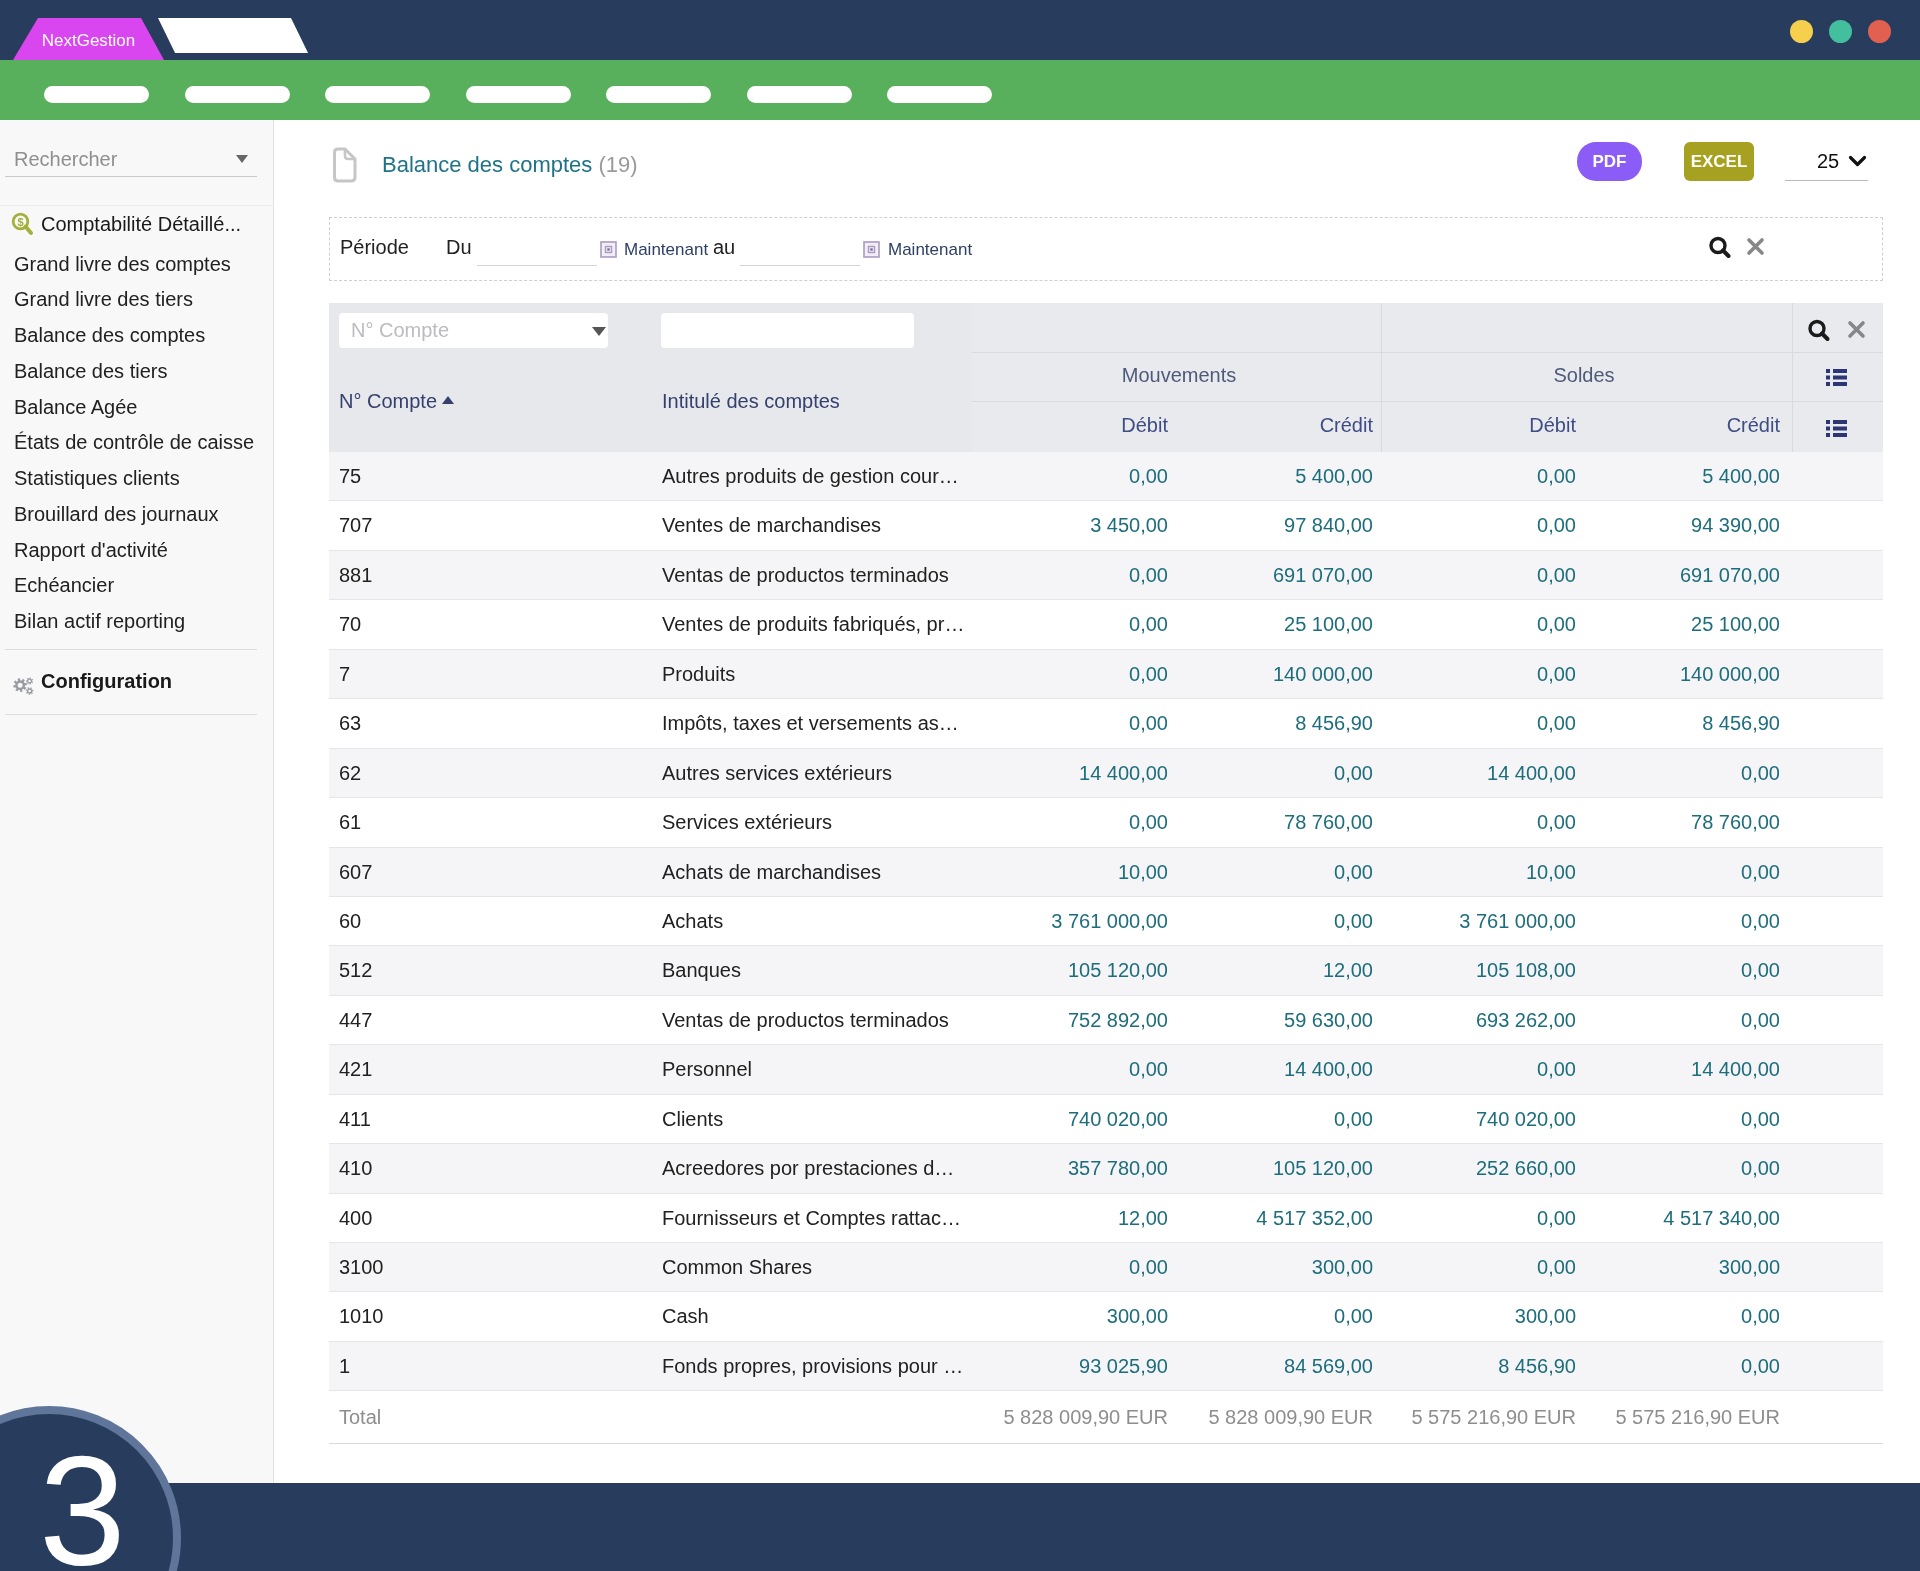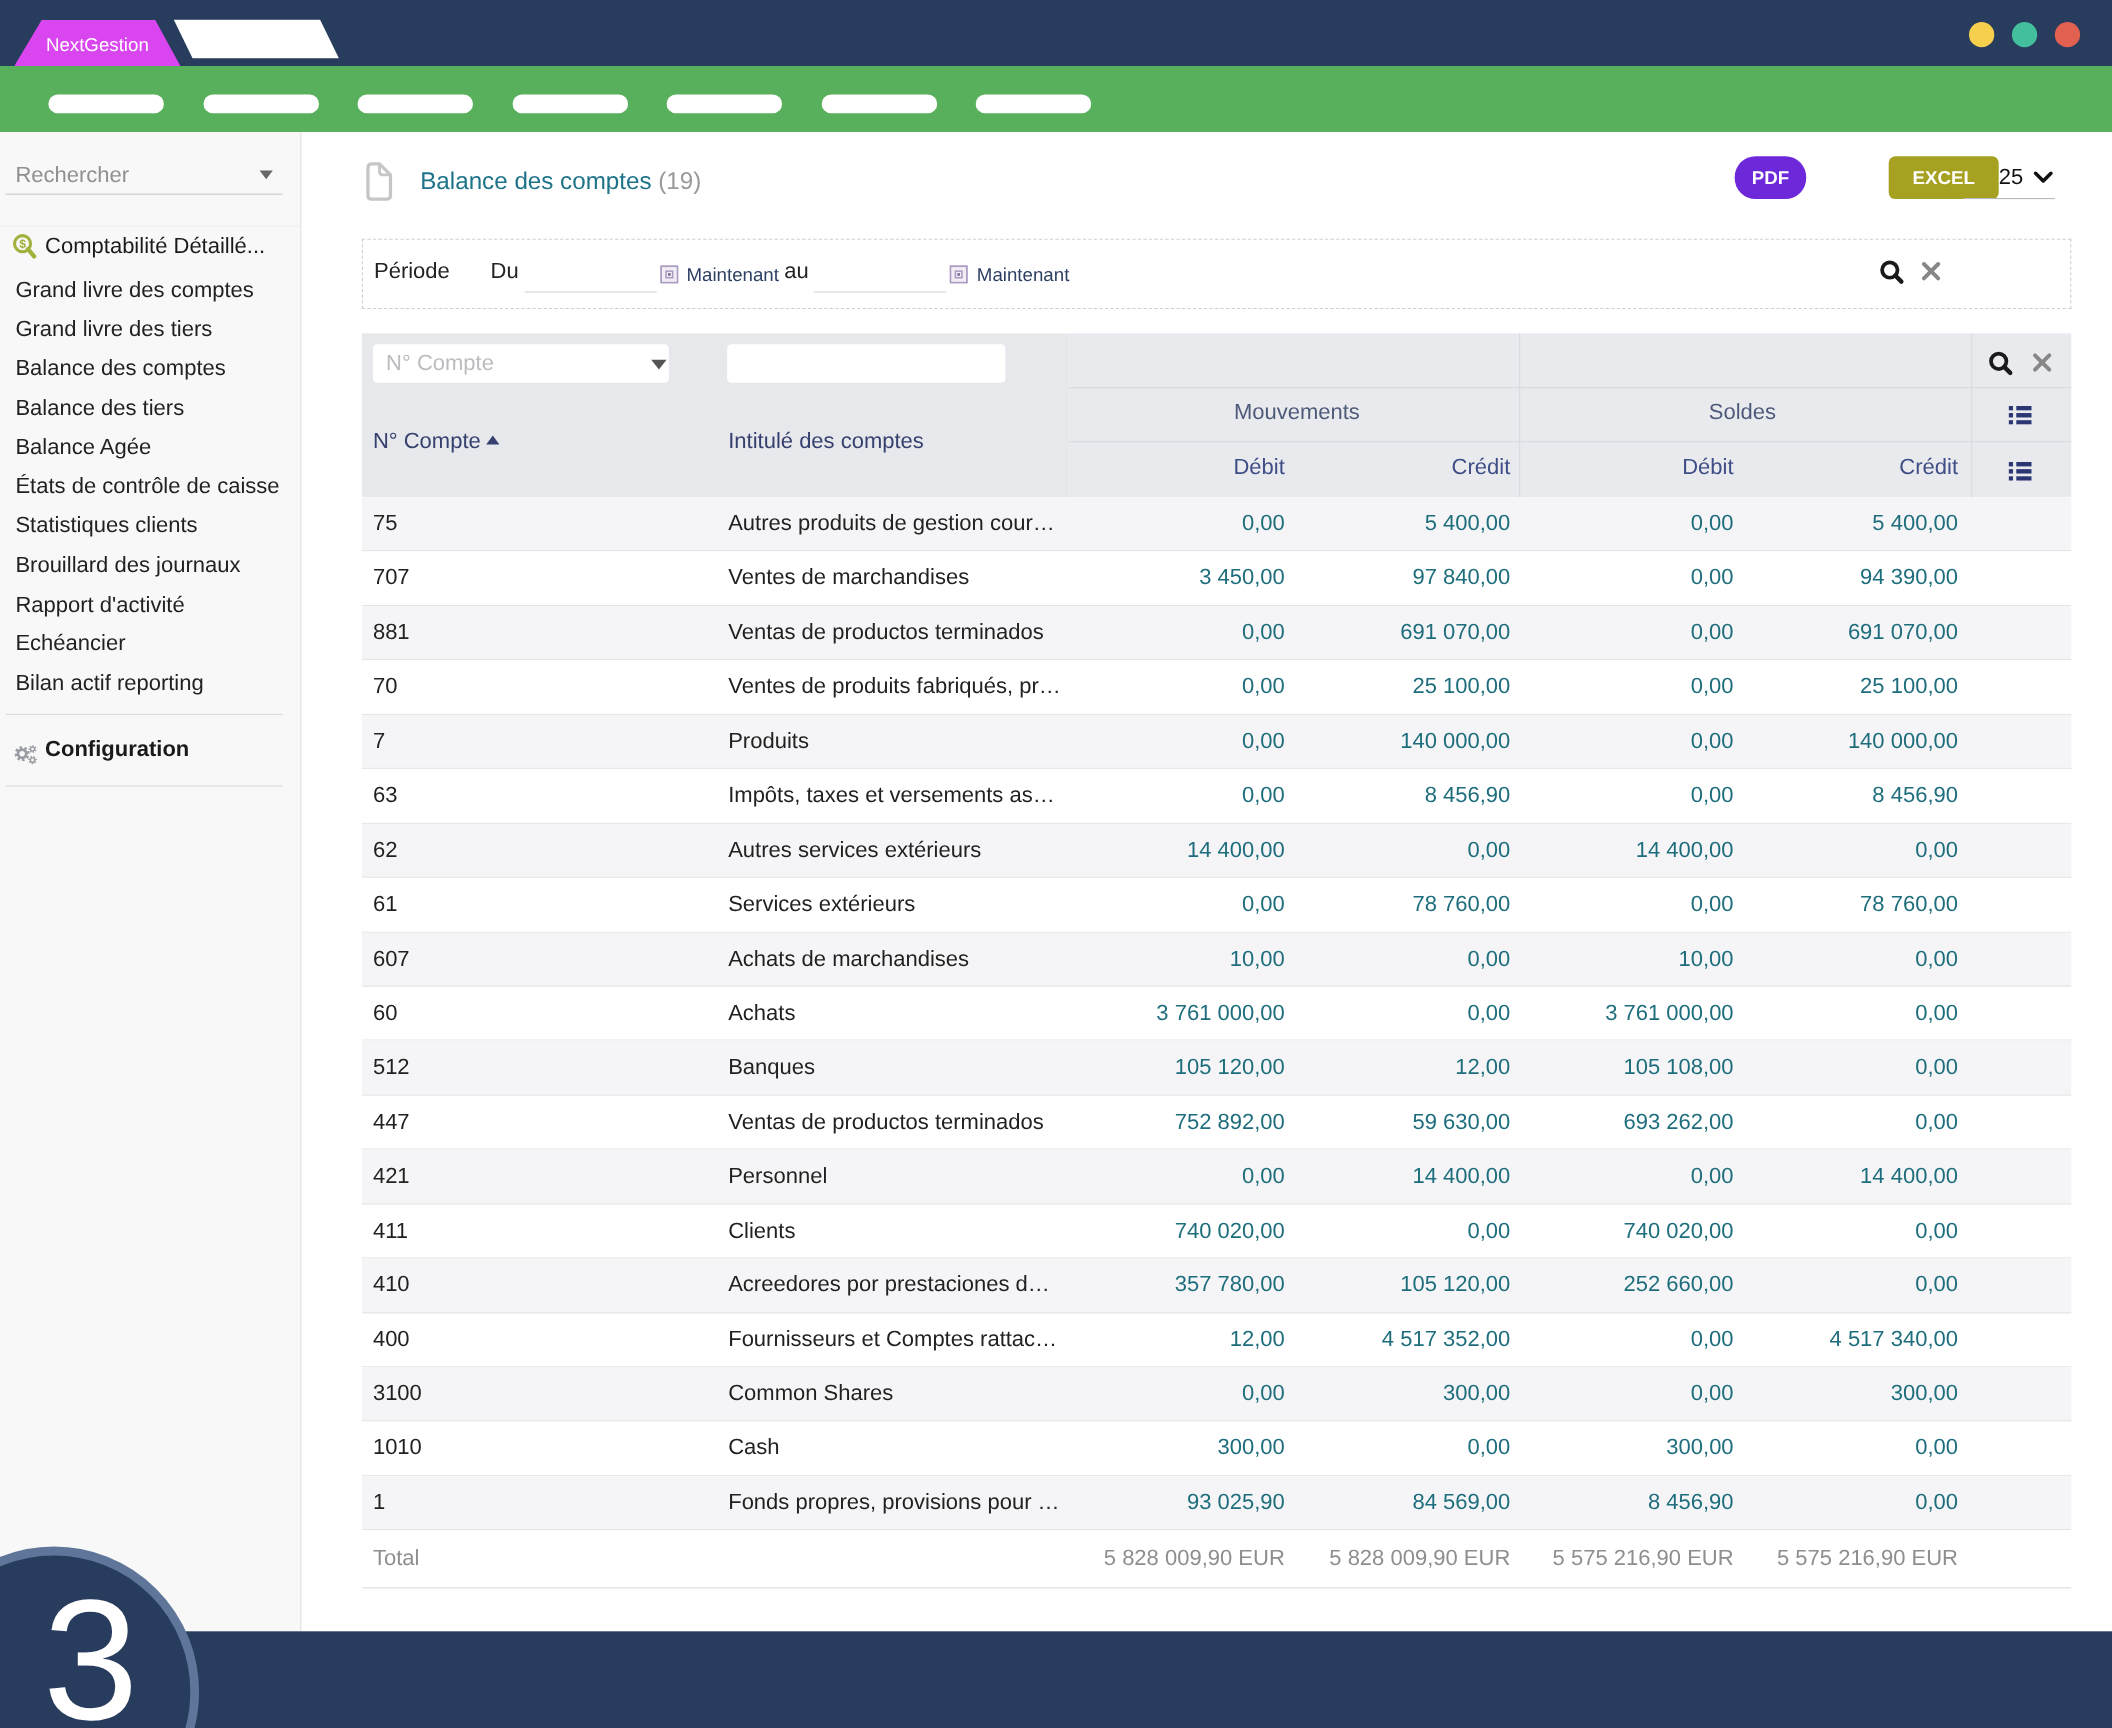--- a/index.html
+++ b/index.html
@@ -108,22 +108,22 @@
     <div class="side-item" style="top:550px;left:41px;font-weight:bold;color:#1a1a1a;">Configuration</div>
     <div class="divider" style="top:594px;"></div>
   </div>
 
   <svg class="abs" style="left:330px;top:147px;" width="27" height="36" viewBox="0 0 27 36">
     <path d="M21 34 H8 Q4.5 34 4.5 30.5 V5.5 Q4.5 2 8 2 H15 L25 12 V30.5 Q25 34 21 34 Z" fill="none" stroke="#c6c6c6" stroke-width="3" stroke-linejoin="round"></path>
     <path d="M15 2.5 V9 Q15 12 18 12 H24.5" fill="none" stroke="#c6c6c6" stroke-width="2.6"></path>
   </svg>
   <div class="abs" id="title">Balance des comptes <span class="count">(19)</span></div>
 
-  <div class="abs btn" style="left:1577px;width:65px;background:#6d28d9;border-radius:19px;">PDF</div>
-  <div class="abs btn" style="left:1684px;width:100px;background:#a7a122;margin-left:33px;">EXCEL</div>
+  <div class="abs btn" style="left:1577px;width:65px;background:#8b5cf6;border-radius:19px;">PDF</div>
+  <div class="abs btn" style="left:1684px;width:70px;background:#a7a122;">EXCEL</div>
   <div class="abs" style="left:1817px;top:150px;font-size:20px;color:#111;">25</div>
   <svg class="abs" style="left:1848px;top:155px;" width="19" height="13" viewBox="0 0 19 13">
     <polyline points="2.5,2.5 9.5,9.5 16.5,2.5" fill="none" stroke="#111" stroke-width="3.2" stroke-linecap="round" stroke-linejoin="round"></polyline>
   </svg>
   <div class="abs" style="left:1785px;top:180px;width:83px;border-top:1px solid #b9b9b9;"></div>
 
   <div class="abs" id="periode">
     <div style="position:absolute;left:10px;top:18px;font-size:20px;color:#222;">Période</div>
     <div style="position:absolute;left:116px;top:18px;font-size:20px;color:#222;">Du</div>
     <div style="position:absolute;left:147px;top:47px;width:120px;border-top:1px solid #d4d4d4;"></div>

